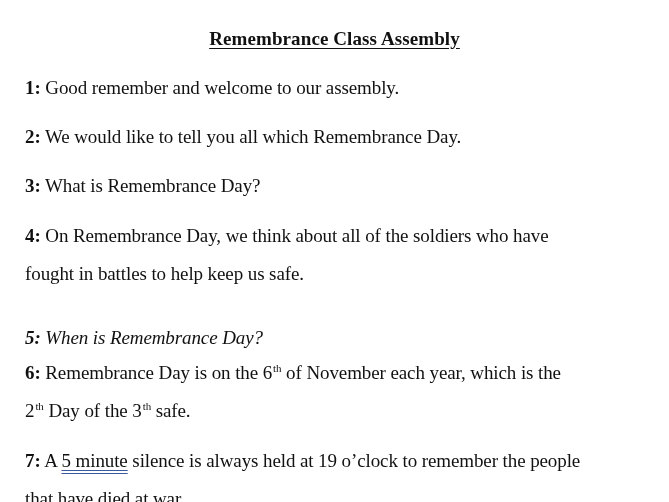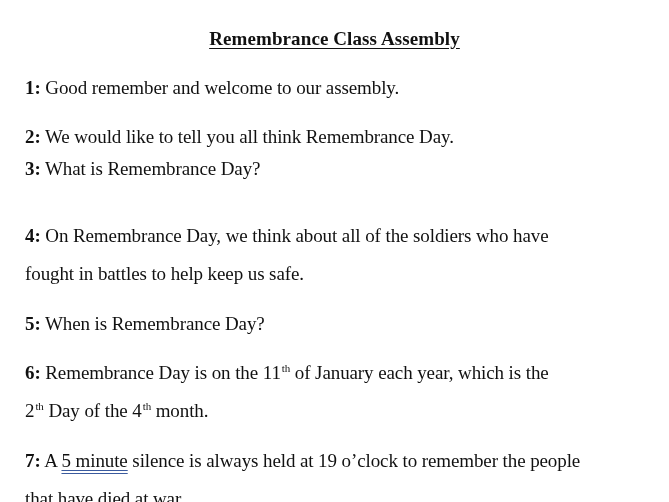--- a/index.html
+++ b/index.html
@@ -65,45 +65,45 @@
 
 <div class="page">
 
   <div class="title">Remembrance Class Assembly</div>
 
   <div class="line" style="top:77px;">
     <span class="num">1:</span><span> Good remember and welcome to our assembly.</span>
   </div>
 
   <div class="line" style="top:126px;">
-    <span class="num">2:</span><span> We would like to tell you all think Remembrance Day.</span>
+    <span class="num">2:</span><span> We would like to tell you all which Remembrance Day.</span>
   </div>
 
-  <div class="line" style="top:158px;">
+  <div class="line" style="top:175px;">
     <span class="num">3:</span><span> What is Remembrance Day?</span>
   </div>
 
   <div class="line" style="top:225px;text-align:right;">
     <span class="num">4:</span><span> On Remembrance Day, we think about all of the soldiers who have</span>
   </div>
 
   <div class="line" style="top:263px;text-align:center;">
     <span>fought in battles to help keep us safe.</span>
   </div>
 
-  <div class="line" style="top:313px;">
+  <div class="line" style="top:327px;font-style:italic;">
     <span class="num">5:</span><span> When is Remembrance Day?</span>
   </div>
 
   <div class="line" style="top:362px;">
-    <span class="num">6:</span><span> Remembrance Day is on the 11</span><sup>th</sup><span> of January each year, which is the</span>
+    <span class="num">6:</span><span> Remembrance Day is on the 6</span><sup>th</sup><span> of November each year, which is the</span>
   </div>
 
   <div class="line" style="top:400px;">
-    <span>2</span><sup>th</sup><span> Day of the 4</span><sup>th</sup><span> month.</span>
+    <span>2</span><sup>th</sup><span> Day of the 3</span><sup>th</sup><span> safe.</span>
   </div>
 
   <div class="line" style="top:450px;">
     <span class="num">7:</span><span> A </span><span class="grammar">5 minute</span><span> silence is always held at 19 o’clock to remember the people</span>
   </div>
 
   <div class="line" style="top:488px;">
     <span>that have died at war.</span>
   </div>
 

